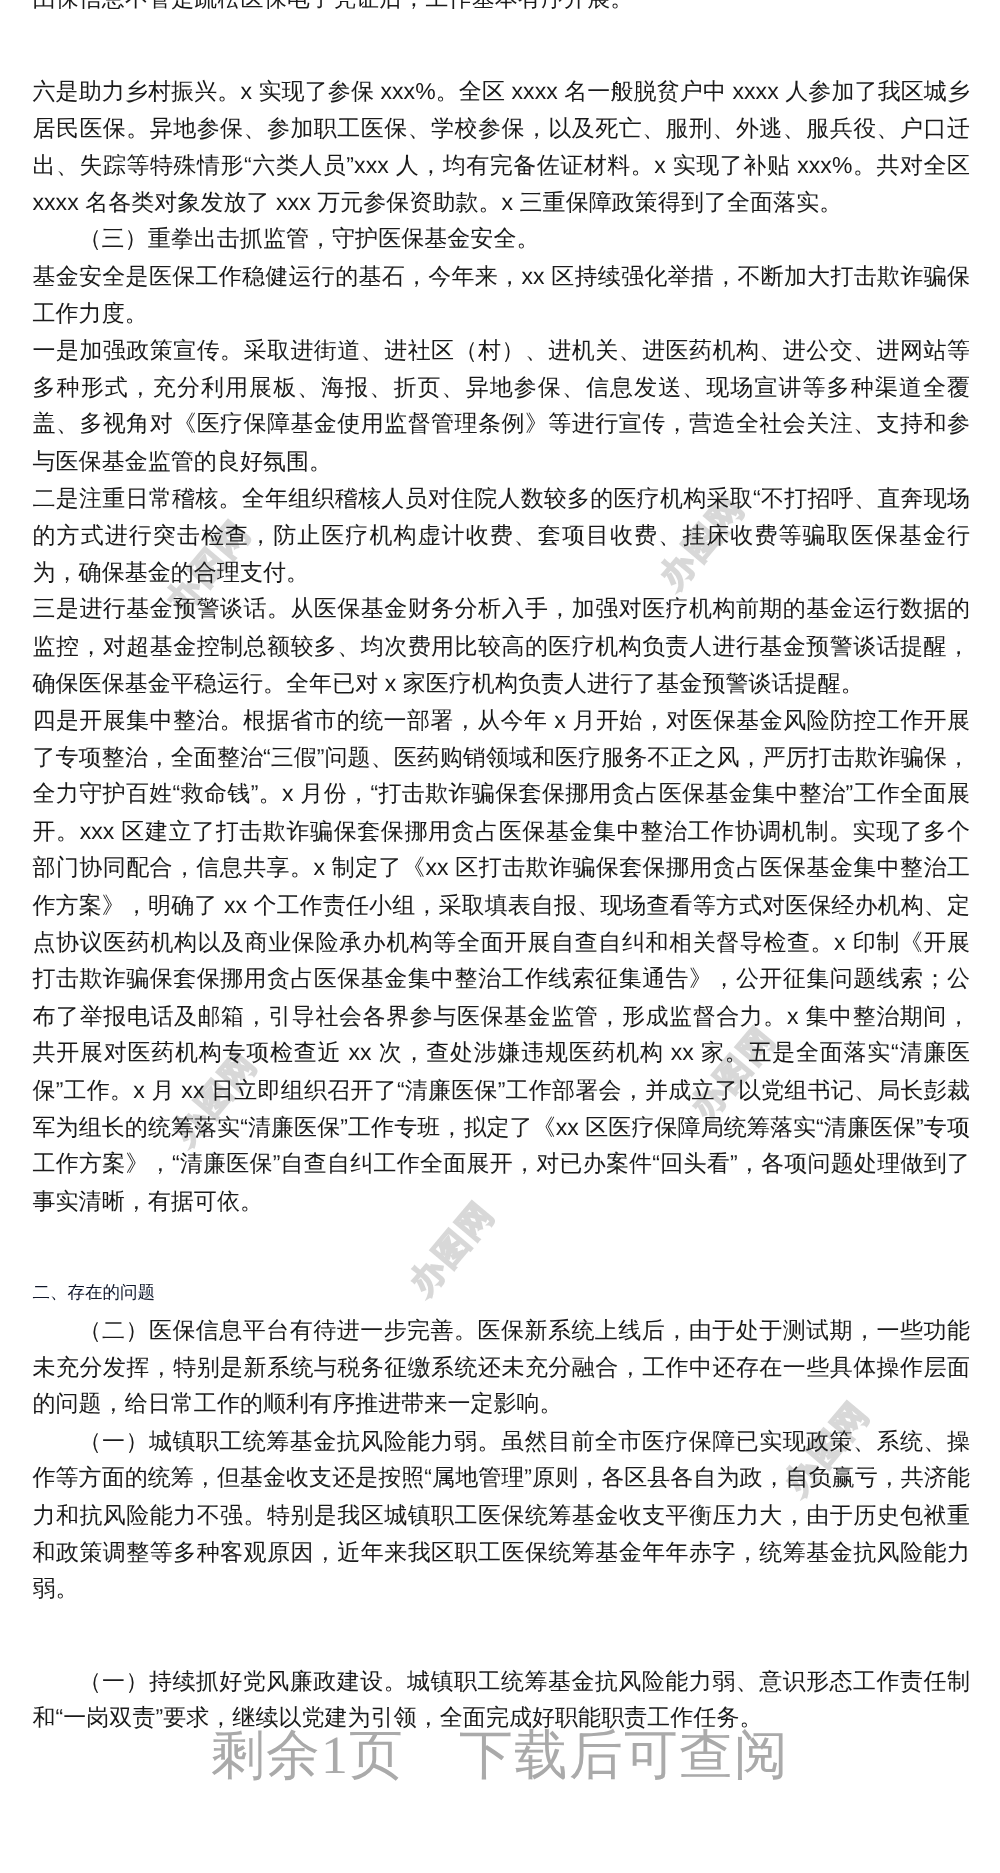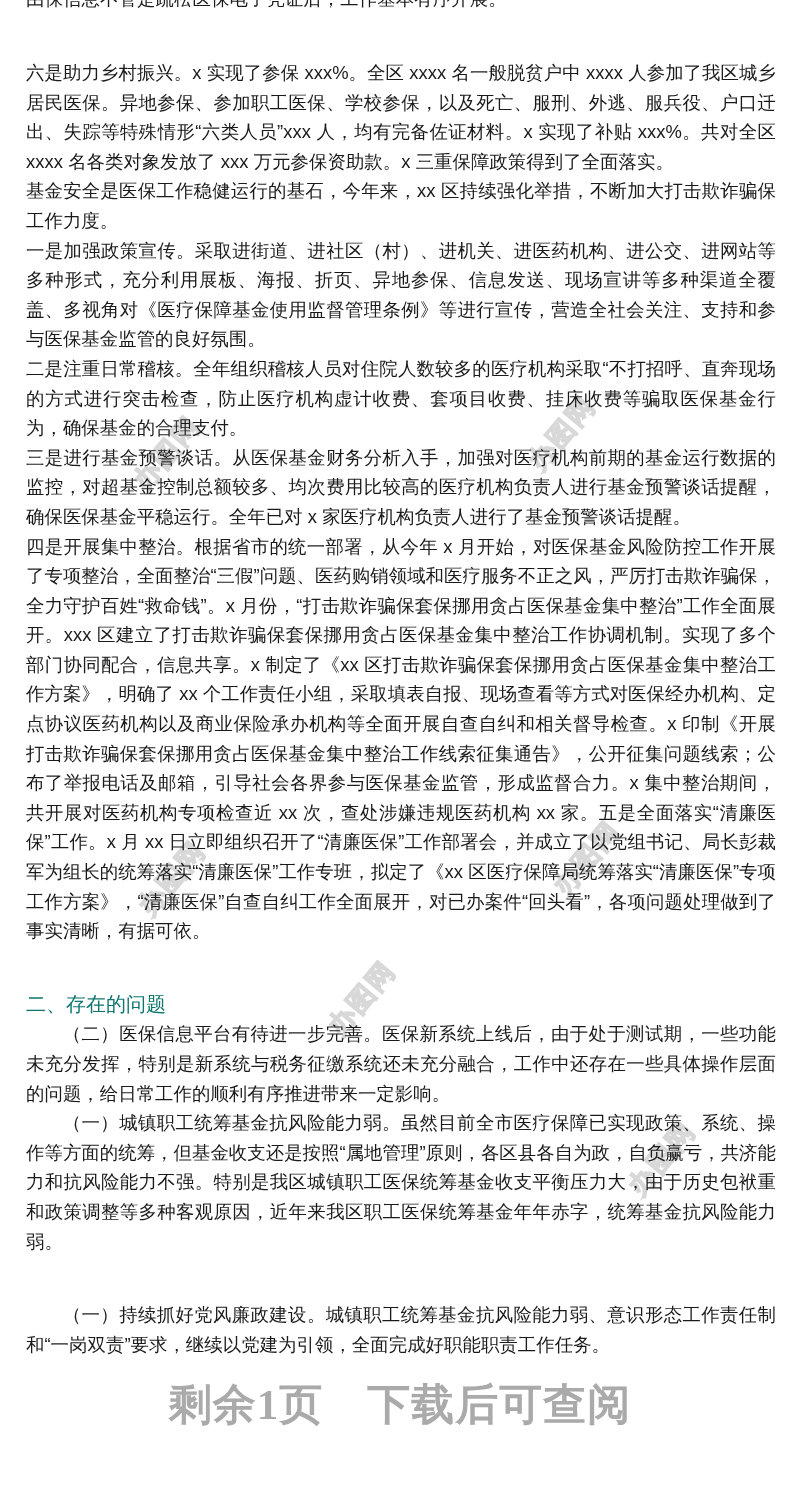--- a/index.html
+++ b/index.html
@@ -74,41 +74,41 @@
     line-height: 29.6px;
     letter-spacing: 0.05px;
     text-align: justify;
     text-justify: inter-ideograph;
     margin: 0;
     color: #1a1a1a;
     word-break: break-all;
   }
   .para.indent { text-indent: 2em; }
   .heading {
-    font-size: 20px;
+    font-size: 14px;
     line-height: 29.6px;
     margin: 0;
-    color: #0f766e;
+    color: #0f172a;
     font-weight: 400;
   }
   .gap-lg { height: 44px; }
 
   
   #footer-teaser {
     position: absolute;
     left: 0;
     right: 0;
     top: 1376px;
     text-align: center;
     z-index: 4;
   }
   #footer-teaser .teaser-text {
     font-family: "Liberation Serif", "DejaVu Serif", serif;
     font-size: 43px;
-    font-weight: 700;
+    font-weight: 400;
     color: #aaaaaa;
     letter-spacing: 1px;
     white-space: pre;
     display: inline-block;
     line-height: 58px;
   }
 </style>
 </head>
 <body>
 
@@ -126,20 +126,21 @@
   <div id="doc-body">
 
     <div class="clipped-line-wrap">
       <div class="clipped-line">由保信息不管是疏松医保电子凭证后，工作基本有序开展。</div>
     </div>
 
     <div class="gap-lg"></div>
 
     <p class="para">六是助力乡村振兴。x 实现了参保 xxx%。全区 xxxx 名一般脱贫户中 xxxx 人参加了我区城乡居民医保。异地参保、参加职工医保、学校参保，以及死亡、服刑、外逃、服兵役、户口迁出、失踪等特殊情形“六类人员”xxx 人，均有完备佐证材料。x 实现了补贴 xxx%。共对全区 xxxx 名各类对象发放了 xxx 万元参保资助款。x 三重保障政策得到了全面落实。</p>
 
+    <p class="para indent">（三）重拳出击抓监管，守护医保基金安全。</p>
 
     <p class="para">基金安全是医保工作稳健运行的基石，今年来，xx 区持续强化举措，不断加大打击欺诈骗保工作力度。</p>
 
     <p class="para">一是加强政策宣传。采取进街道、进社区（村）、进机关、进医药机构、进公交、进网站等多种形式，充分利用展板、海报、折页、异地参保、信息发送、现场宣讲等多种渠道全覆盖、多视角对《医疗保障基金使用监督管理条例》等进行宣传，营造全社会关注、支持和参与医保基金监管的良好氛围。</p>
 
     <p class="para">二是注重日常稽核。全年组织稽核人员对住院人数较多的医疗机构采取“不打招呼、直奔现场的方式进行突击检查，防止医疗机构虚计收费、套项目收费、挂床收费等骗取医保基金行为，确保基金的合理支付。</p>
 
     <p class="para">三是进行基金预警谈话。从医保基金财务分析入手，加强对医疗机构前期的基金运行数据的监控，对超基金控制总额较多、均次费用比较高的医疗机构负责人进行基金预警谈话提醒，确保医保基金平稳运行。全年已对 x 家医疗机构负责人进行了基金预警谈话提醒。</p>
 
     <p class="para">四是开展集中整治。根据省市的统一部署，从今年 x 月开始，对医保基金风险防控工作开展了专项整治，全面整治“三假”问题、医药购销领域和医疗服务不正之风，严厉打击欺诈骗保，全力守护百姓“救命钱”。x 月份，“打击欺诈骗保套保挪用贪占医保基金集中整治”工作全面展开。xxx 区建立了打击欺诈骗保套保挪用贪占医保基金集中整治工作协调机制。实现了多个部门协同配合，信息共享。x 制定了《xx 区打击欺诈骗保套保挪用贪占医保基金集中整治工作方案》，明确了 xx 个工作责任小组，采取填表自报、现场查看等方式对医保经办机构、定点协议医药机构以及商业保险承办机构等全面开展自查自纠和相关督导检查。x 印制《开展打击欺诈骗保套保挪用贪占医保基金集中整治工作线索征集通告》，公开征集问题线索；公布了举报电话及邮箱，引导社会各界参与医保基金监管，形成监督合力。x 集中整治期间，共开展对医药机构专项检查近 xx 次，查处涉嫌违规医药机构 xx 家。五是全面落实“清廉医保”工作。x 月 xx 日立即组织召开了“清廉医保”工作部署会，并成立了以党组书记、局长彭裁军为组长的统筹落实“清廉医保”工作专班，拟定了《xx 区医疗保障局统筹落实“清廉医保”专项工作方案》，“清廉医保”自查自纠工作全面展开，对已办案件“回头看”，各项问题处理做到了事实清晰，有据可依。</p>

